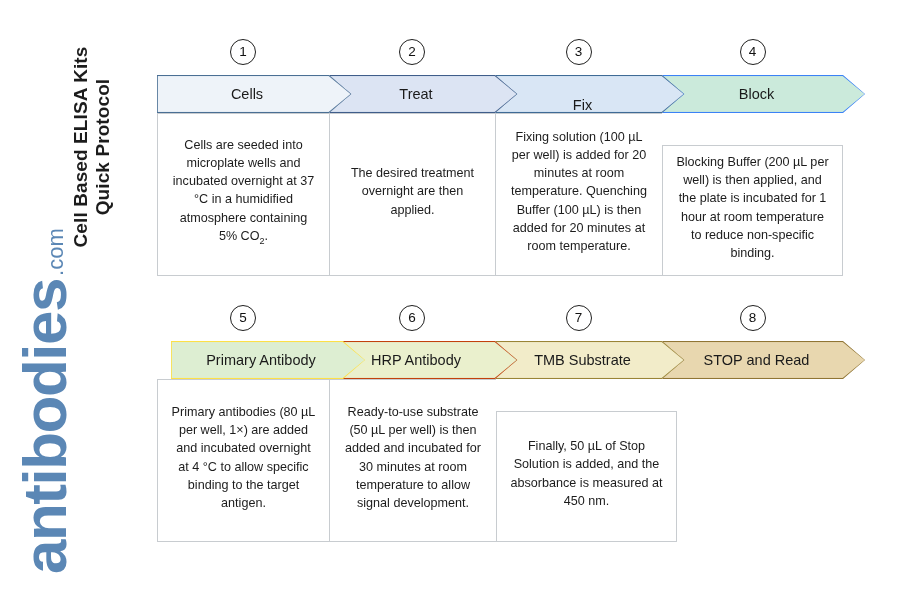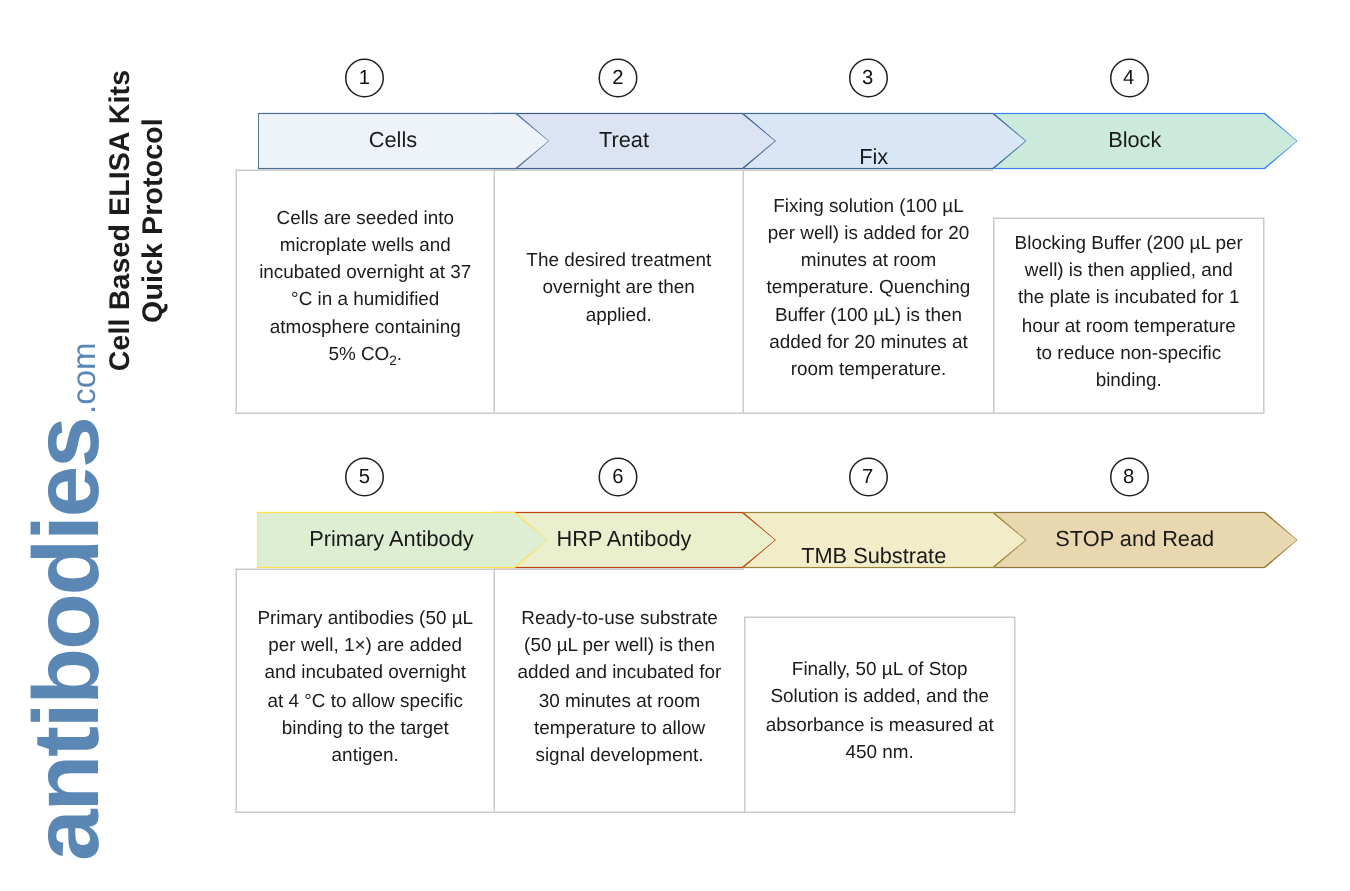--- a/index.html
+++ b/index.html
@@ -181,21 +181,21 @@
           <span>2</span>
         </div>
         <div class="badge" style="left: 421.5px;">
           <span>3</span>
         </div>
         <div class="badge" style="left: 595.5px;">
           <span>4</span>
         </div>
       </div>
     <div class="banner-strip">
-        <div class="chev" style="left: 15px; width: 194px; background: rgb(74, 111, 148); clip-path: polygon(0px 0px, 172px 0px, 194px 19px, 172px 38px, 0px 38px); z-index: 10;">
+        <div class="chev" style="left: 0px; width: 194px; background: rgb(74, 111, 148); clip-path: polygon(0px 0px, 172px 0px, 194px 19px, 172px 38px, 0px 38px); z-index: 10;">
           <div style="position: absolute; left: 0px; top: 0px; width: 194px; height: 38px; background: rgb(238, 243, 249); clip-path: polygon(0px 0px, 172px 0px, 194px 19px, 172px 38px, 0px 38px); transform: scale(0.9955, 0.945); transform-origin: 50% 50%;"></div>
           <div class="chev-label">Cells</div>
         </div>
         <div class="chev" style="left: 172px; width: 188px; background: rgb(63, 93, 138); clip-path: polygon(0px 0px, 166px 0px, 188px 19px, 166px 38px, 0px 38px, 22px 19px); z-index: 9;">
           <div style="position: absolute; left: 0px; top: 0px; width: 188px; height: 38px; background: rgb(220, 228, 243); clip-path: polygon(0px 0px, 166px 0px, 188px 19px, 166px 38px, 0px 38px, 22px 19px); transform: scale(0.9955, 0.945); transform-origin: 50% 50%;"></div>
           <div class="chev-label">Treat</div>
         </div>
         <div class="chev" style="left: 338px; width: 189px; background: rgb(63, 107, 150); clip-path: polygon(0px 0px, 167px 0px, 189px 19px, 167px 38px, 0px 38px, 22px 19px); z-index: 8; align-items: flex-end;">
           <div style="position: absolute; left: 0px; top: 0px; width: 189px; height: 38px; background: rgb(217, 230, 245); clip-path: polygon(0px 0px, 167px 0px, 189px 19px, 167px 38px, 0px 38px, 22px 19px); transform: scale(0.9955, 0.945); transform-origin: 50% 50%;"></div>
           <div class="chev-label">Fix</div>
@@ -238,32 +238,32 @@
       </div>
     <div class="banner-strip">
         <div class="chev" style="left: 14px; width: 194px; background: #fde047; clip-path: polygon(0px 0px, 172px 0px, 194px 19px, 172px 38px, 0px 38px); z-index: 10;">
           <div style="position: absolute; left: 0px; top: 0px; width: 194px; height: 38px; background: rgb(221, 238, 210); clip-path: polygon(0px 0px, 172px 0px, 194px 19px, 172px 38px, 0px 38px); transform: scale(0.9955, 0.945); transform-origin: 50% 50%;"></div>
           <div class="chev-label">Primary Antibody</div>
         </div>
         <div class="chev" style="left: 172px; width: 188px; background: #c2410c; clip-path: polygon(0px 0px, 166px 0px, 188px 19px, 166px 38px, 0px 38px, 22px 19px); z-index: 9;">
           <div style="position: absolute; left: 0px; top: 0px; width: 188px; height: 38px; background: rgb(234, 240, 205); clip-path: polygon(0px 0px, 166px 0px, 188px 19px, 166px 38px, 0px 38px, 22px 19px); transform: scale(0.9955, 0.945); transform-origin: 50% 50%;"></div>
           <div class="chev-label">HRP Antibody</div>
         </div>
-        <div class="chev" style="left: 338px; width: 189px; background: rgb(154, 132, 54); clip-path: polygon(0px 0px, 167px 0px, 189px 19px, 167px 38px, 0px 38px, 22px 19px); z-index: 8; align-items: flex-end;">
+        <div class="chev" style="left: 338px; width: 189px; background: rgb(154, 132, 54); clip-path: polygon(0px 0px, 167px 0px, 189px 19px, 167px 38px, 0px 38px, 22px 19px); z-index: 8;">
           <div style="position: absolute; left: 0px; top: 0px; width: 189px; height: 38px; background: rgb(242, 236, 201); clip-path: polygon(0px 0px, 167px 0px, 189px 19px, 167px 38px, 0px 38px, 22px 19px); transform: scale(0.9955, 0.945); transform-origin: 50% 50%;"></div>
           <div class="chev-label">TMB Substrate</div>
         </div>
         <div class="chev" style="left: 505px; width: 203px; background: rgb(144, 117, 52); clip-path: polygon(0px 0px, 181px 0px, 203px 19px, 181px 38px, 0px 38px, 22px 19px); z-index: 7;">
           <div style="position: absolute; left: 0px; top: 0px; width: 203px; height: 38px; background: rgb(232, 215, 175); clip-path: polygon(0px 0px, 181px 0px, 203px 19px, 181px 38px, 0px 38px, 22px 19px); transform: scale(0.9955, 0.945); transform-origin: 50% 50%;"></div>
           <div class="chev-label">STOP and Read</div>
         </div>
       </div>
     <div class="panels">
         <div class="panel panel-1">
-          <div class="panel-text">Primary antibodies (50 µL per well, 1×) are added and incubated overnight at 4 °C to allow specific binding to the target antigen.</div>
+          <div class="panel-text">Primary antibodies (80 µL per well, 1×) are added and incubated overnight at 4 °C to allow specific binding to the target antigen.</div>
         </div>
         <div class="panel panel-3">
           <div class="panel-text">Ready-to-use substrate (50 µL per well) is then added and incubated for 30 minutes at room temperature to allow signal development.</div>
         </div>
         <div class="panel panel-4">
           <div class="panel-text">Finally, 50 µL of Stop Solution is added, and the absorbance is measured at 450 nm.</div>
         </div>
       </div>
   </div>
 

